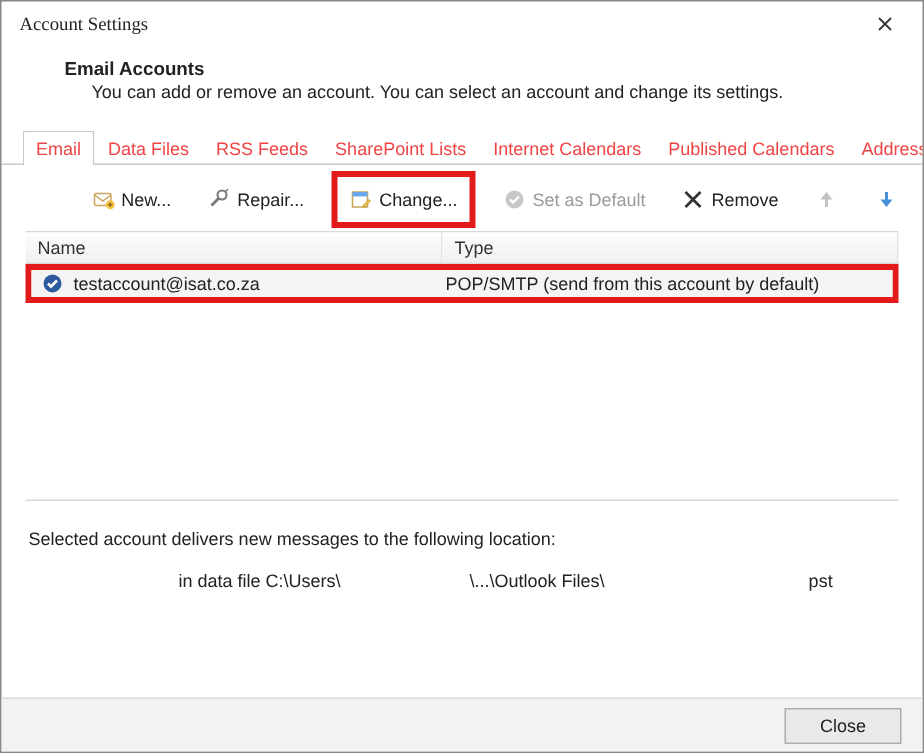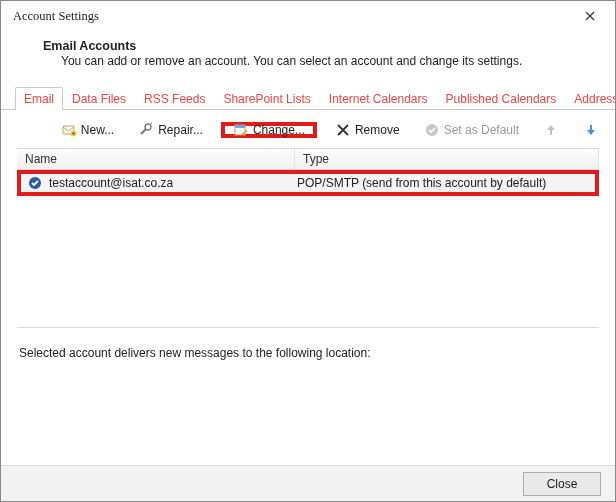--- a/index.html
+++ b/index.html
@@ -94,21 +94,21 @@
     color: #222;
   }
   .tbtn.disabled { color: #9a9a9a; }
   .tbtn .ic { width: 16px; height: 16px; display:flex; align-items:center; justify-content:center; }
   .highlight-change {
     border: 4px solid #e21a1a;
     padding: 0 4px;
     margin: -6px -2px -6px -2px;
     display: flex;
     align-items: center;
-    height: 16px;
+    height: 38px;
   }
   .arrow-disabled { color: #b9b9b9; }
   .arrow-blue { color: #4a90d9; }
   
   .list-wrap {
     margin: 0 16px;
   }
   .list-header {
     display: flex;
     background: #fff;
@@ -246,37 +246,37 @@
         <svg viewBox="0 0 16 16">
             <rect x="2" y="3" width="10" height="10" fill="#fff" stroke="#c9a45b"></rect>
             <path d="M2 3h10v3H2z" fill="#6aa9e9"></path>
             <path d="M9 12 l4-4 1 1 -4 4 -1 0z" fill="#f6c544" stroke="#b88d1f" stroke-width="0.5"></path>
           </svg>
       </span>
       <span>Change...</span>
     </div>
   </div>
 
-  <div class="tbtn">
-    <span class="ic">
-      <svg viewBox="0 0 16 16">
-          <path d="M3 3 L13 13 M13 3 L3 13" stroke="#333" stroke-width="1.8"></path>
-        </svg>
-    </span>
-    <span>Remove</span>
-  </div>
-
   <div class="tbtn disabled">
     <span class="ic">
       <svg viewBox="0 0 16 16">
           <circle cx="8" cy="8" r="6" fill="#c8c8c8"></circle>
           <path d="M5 8 l2 2 4-4" stroke="#fff" stroke-width="1.6" fill="none"></path>
         </svg>
     </span>
     <span>Set as Default</span>
+  </div>
+
+  <div class="tbtn">
+    <span class="ic">
+      <svg viewBox="0 0 16 16">
+          <path d="M3 3 L13 13 M13 3 L3 13" stroke="#333" stroke-width="1.8"></path>
+        </svg>
+    </span>
+    <span>Remove</span>
   </div>
 
   <div class="tbtn">
     <span class="ic arrow-disabled">
       <svg viewBox="0 0 16 16">
           <path d="M8 3 L12 8 H9 V13 H7 V8 H4 Z" fill="#c2c2c2"></path>
         </svg>
     </span>
   </div>
   <div class="tbtn">
@@ -304,17 +304,24 @@
         </span>
         <span class="c1">testaccount@isat.co.za</span>
         <span class="c2">POP/SMTP (send from this account by default)</span>
       </div>
     </div>
   </div>
 </div>
 
 <div class="lower">
   <div class="lbl">Selected account delivers new messages to the following location:</div>
+  <div class="path-row">
+    <span>in data file C:\Users\</span>
+    <span class="path-gap1"></span>
+    <span>\...\Outlook Files\</span>
+    <span class="path-gap2"></span>
+    <span>pst</span>
+  </div>
 </div>
 
 <div class="footer">
   <div class="btn">Close</div>
 </div>
 
 </body></html>

